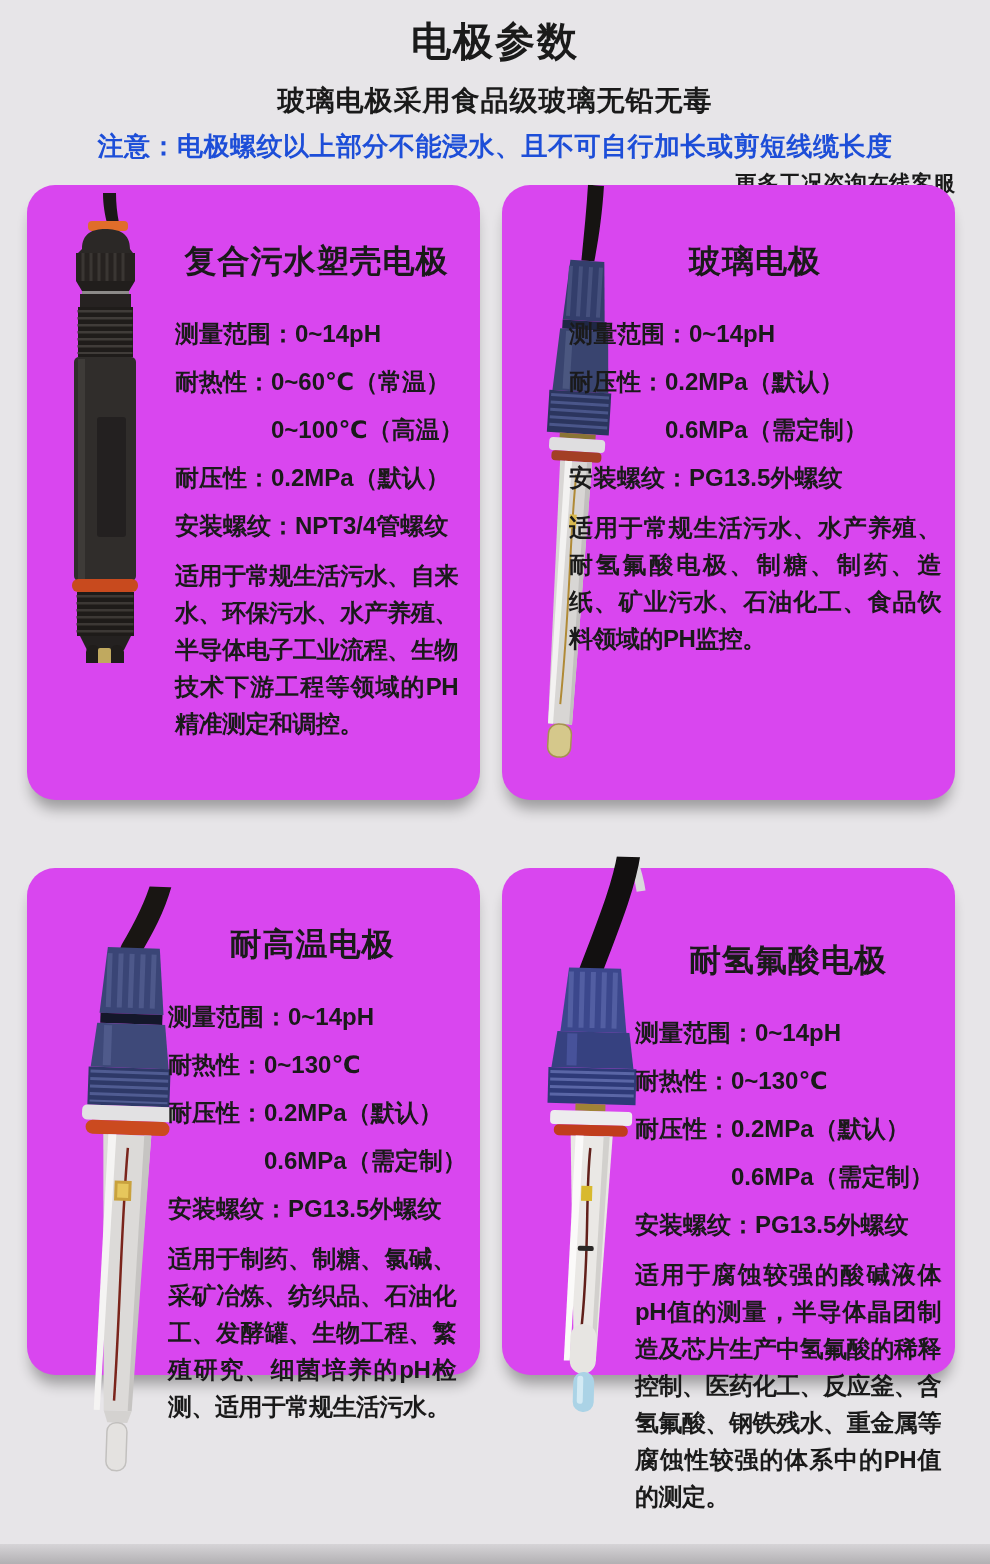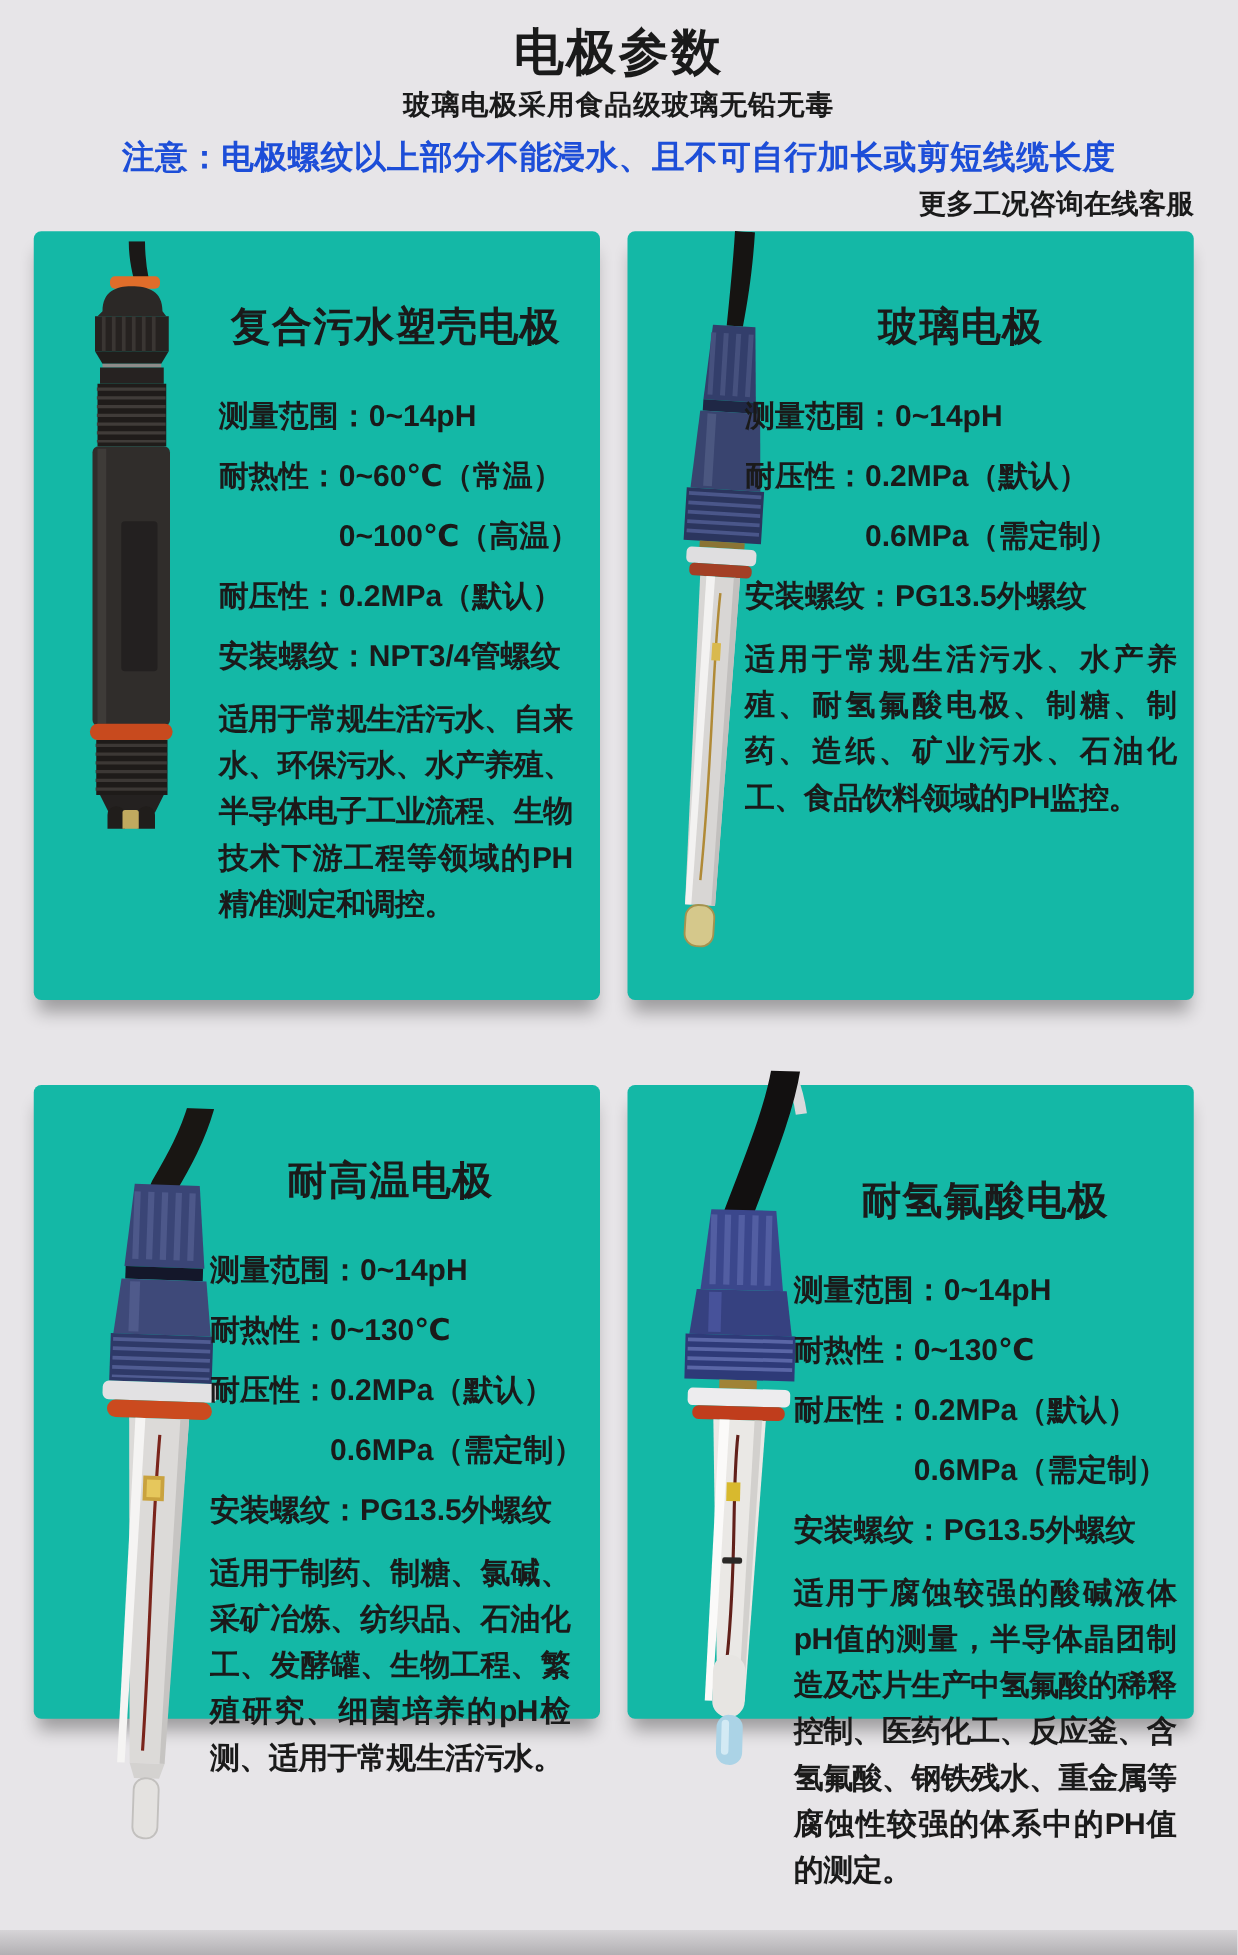--- a/index.html
+++ b/index.html
@@ -3,33 +3,33 @@
 <meta charset="utf-8">
 <style>
   html,body{margin:0;padding:0;}
   body{
     width:990px;height:1564px;position:relative;overflow:hidden;
     background:#e7e5e8;color:#1a1a1a;
     font-family:"Liberation Sans","DejaVu Sans",sans-serif;
   }
   
   .hdr-title{padding-top:14px;text-align:center;font-size:40px;font-weight:700;letter-spacing:2px;}
-  .hdr-sub{text-align:center;font-size:22px;font-weight:700;letter-spacing:1px;}
+  .hdr-sub{text-align:center;font-size:28px;font-weight:700;margin-top:13px;letter-spacing:1px;}
   .hdr-warn{text-align:center;font-size:26px;font-weight:700;margin-top:9px;color:#1d4ed8;letter-spacing:0.5px;}
   .hdr-serv{text-align:right;font-size:22px;font-weight:700;padding-right:35px;margin-top:5px;}
   
   .grid{position:absolute;left:27px;top:185px;width:928px;
         display:grid;grid-template-columns:453px 453px;column-gap:22px;row-gap:68px;}
-  .card{position:relative;background:#14b8a6;border-radius:6px;
+  .card{position:relative;background:#d946ef;border-radius:28px;
         box-shadow:0 13px 14px -4px rgba(0,0,0,.32);}
   .card.r1{height:615px;}
   .card.r2{height:507px;}
   .content{position:absolute;inset:0;box-sizing:border-box;}
   .c1{padding:0 22px 0 148px;}
-  .c2{padding:0 14px 0 94px;}
+  .c2{padding:0 14px 0 67px;}
   .c3{padding:0 24px 0 141px;}
   .c4{padding:16px 14px 0 133px;}
   .card-title{margin:0;text-align:center;font-size:32px;font-weight:700;line-height:40px;margin-top:56px;letter-spacing:1px;}
   .specs{margin-top:36px;}
   .spec-row{font-size:24px;font-weight:700;line-height:34px;margin-bottom:14px;white-space:nowrap;}
   .spec-row.indent{padding-left:96px;}
   .desc{font-size:24px;font-weight:700;line-height:37px;margin:8px 0 0;text-align:justify;letter-spacing:-0.5px;}
   
   .electrode{position:absolute;pointer-events:none;}
   .el-1{left:30px;top:8px;width:96px;height:470px;}

